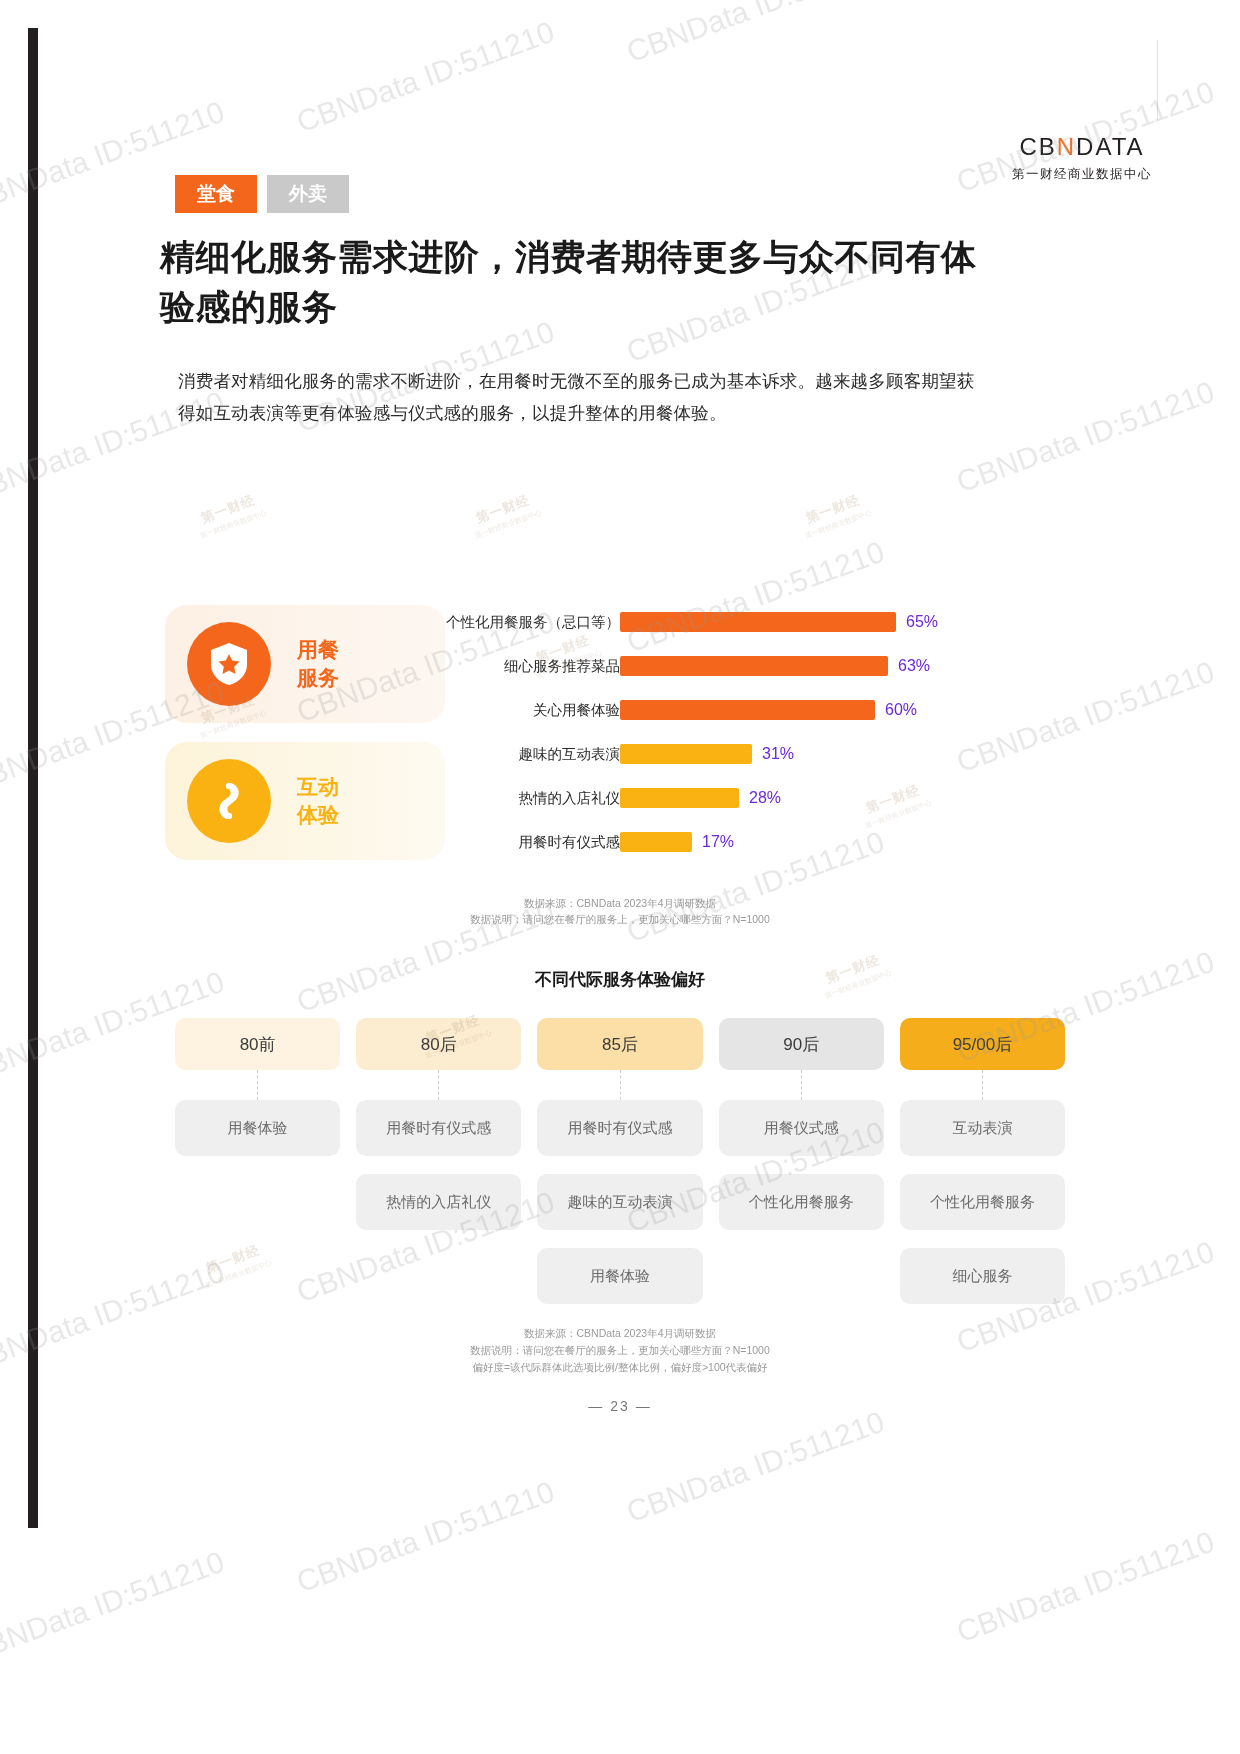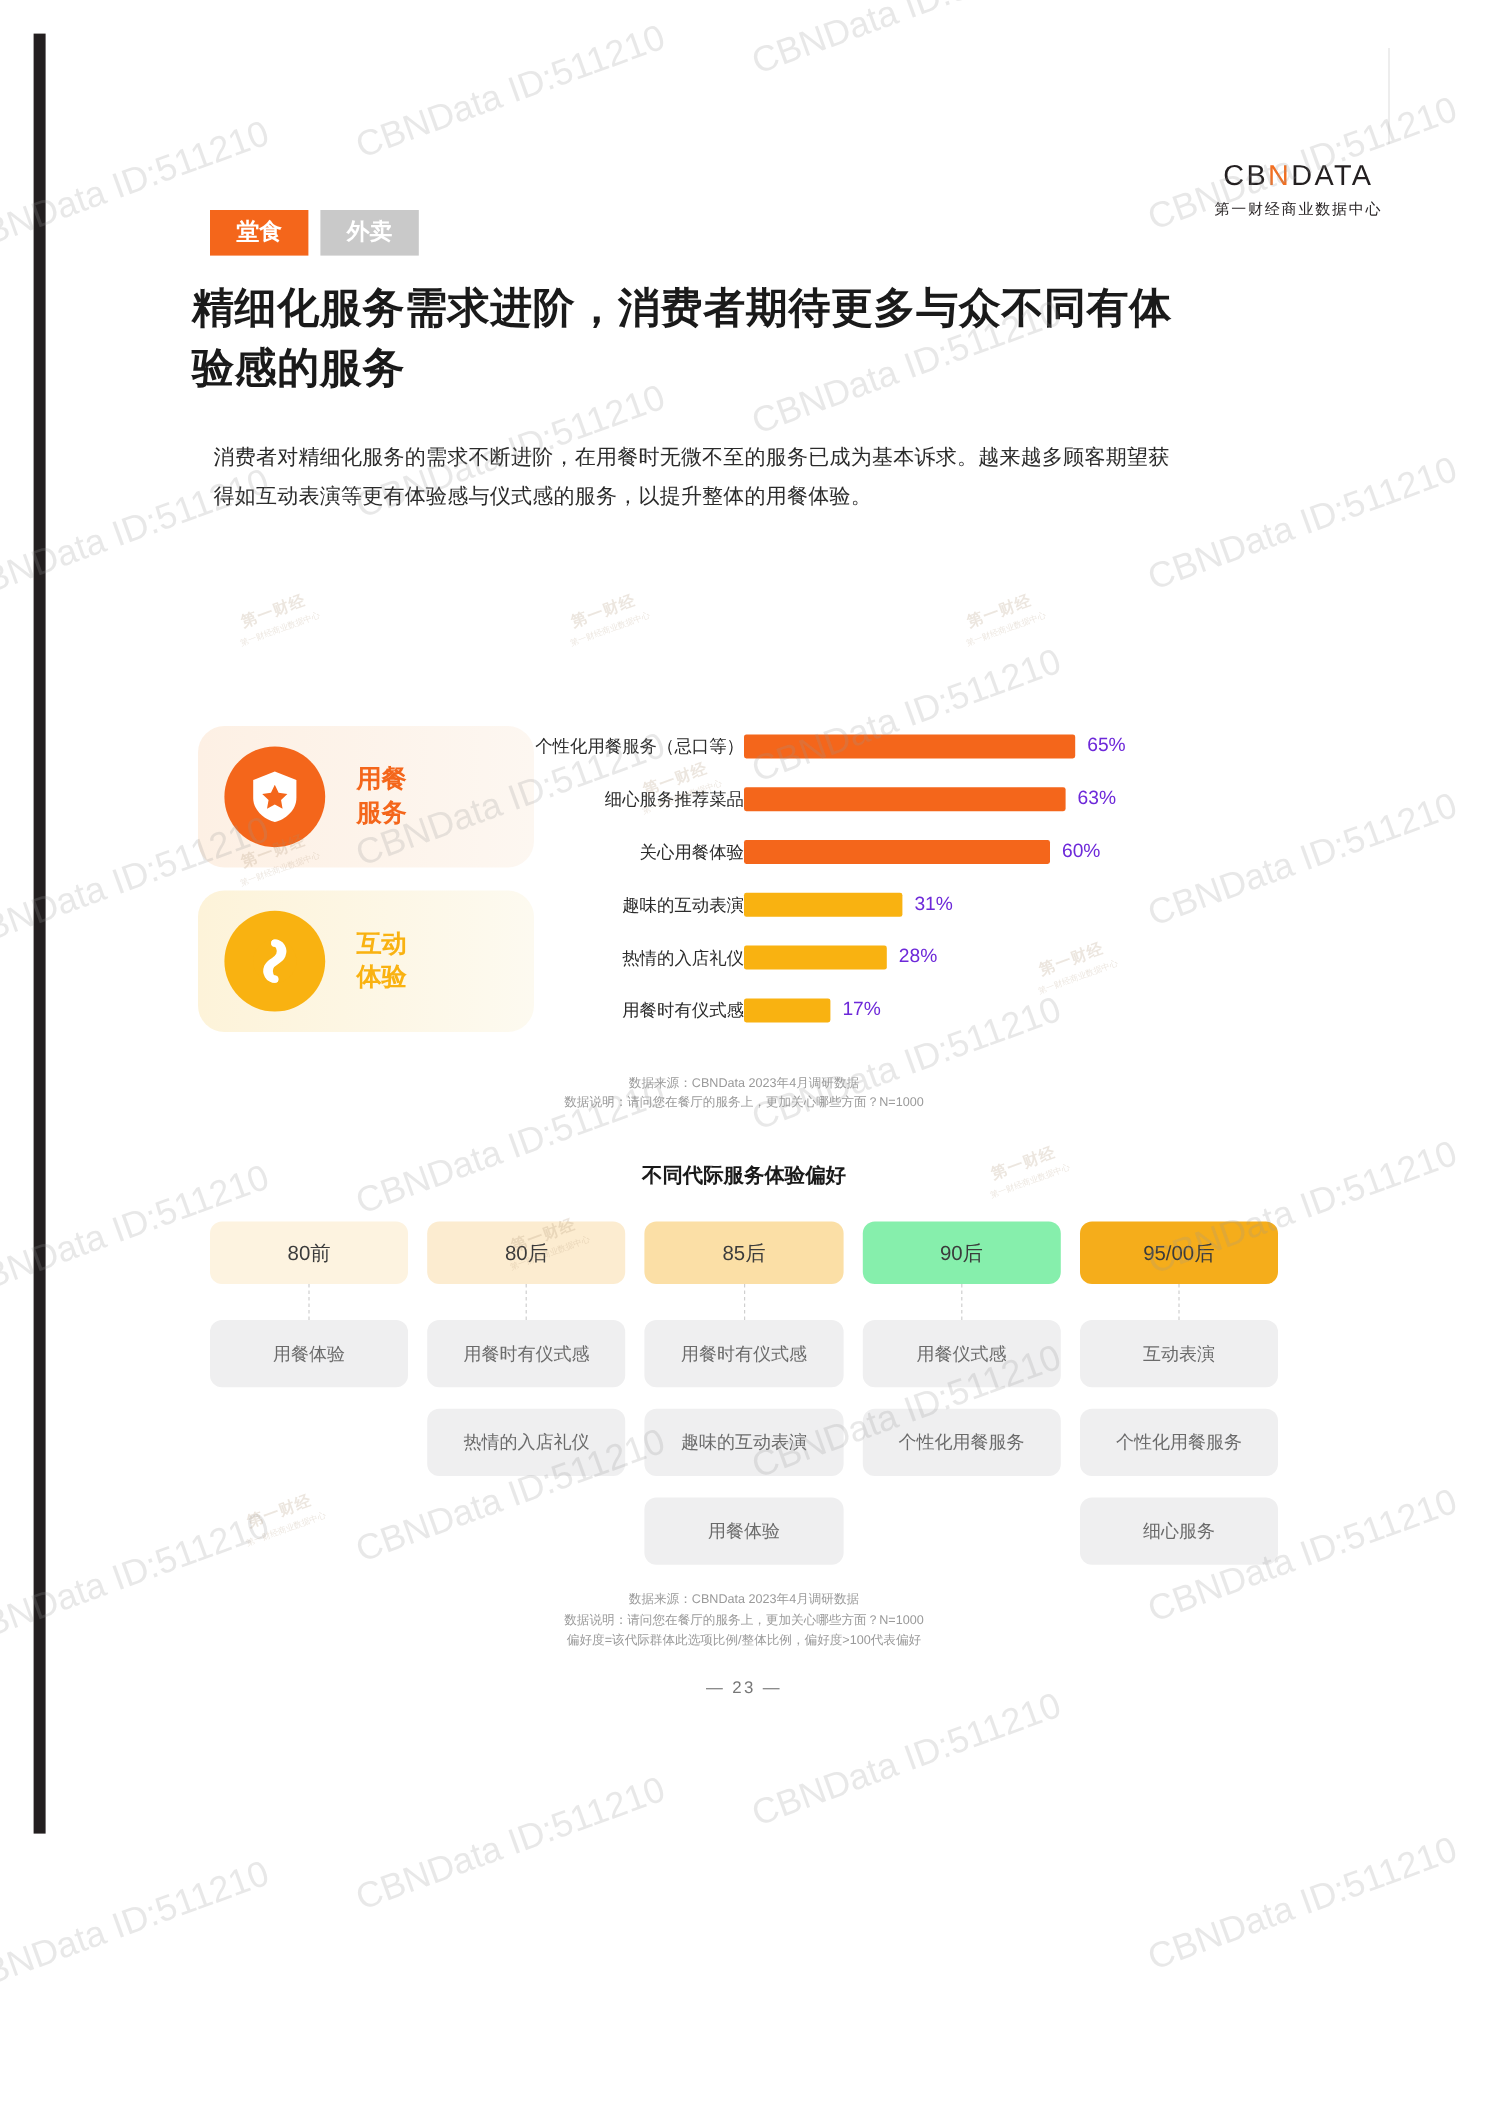--- a/index.html
+++ b/index.html
@@ -288,21 +288,21 @@
 
     <div class="gen-col">
       <div class="gen-head" style="background:#fbdfa6">85后</div>
       <div class="dotline"></div>
       <div class="gen-item">用餐时有仪式感</div>
       <div class="gen-item">趣味的互动表演</div>
       <div class="gen-item">用餐体验</div>
     </div>
 
     <div class="gen-col">
-      <div class="gen-head" style="background:#86efac">90后</div>
+      <div class="gen-head" style="background:#e5e5e5">90后</div>
       <div class="dotline"></div>
       <div class="gen-item">用餐仪式感</div>
       <div class="gen-item">个性化用餐服务</div>
     </div>
 
     <div class="gen-col">
       <div class="gen-head" style="background:#f5ad1b">95/00后</div>
       <div class="dotline"></div>
       <div class="gen-item">互动表演</div>
       <div class="gen-item">个性化用餐服务</div>

